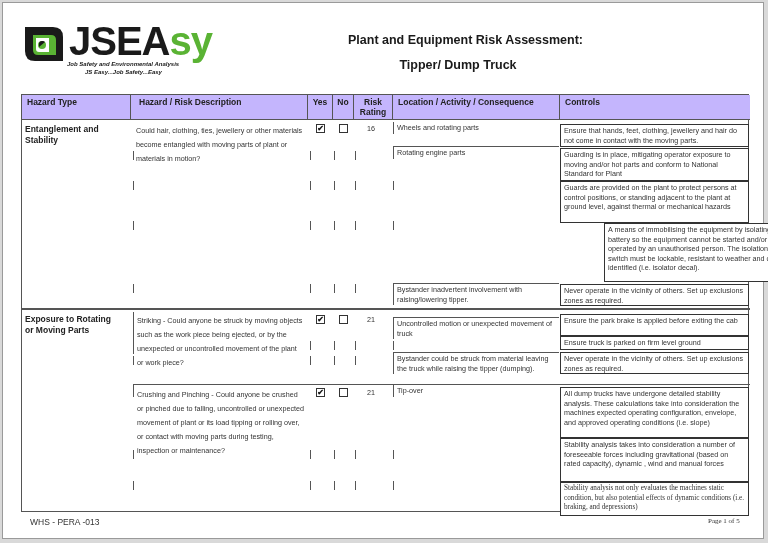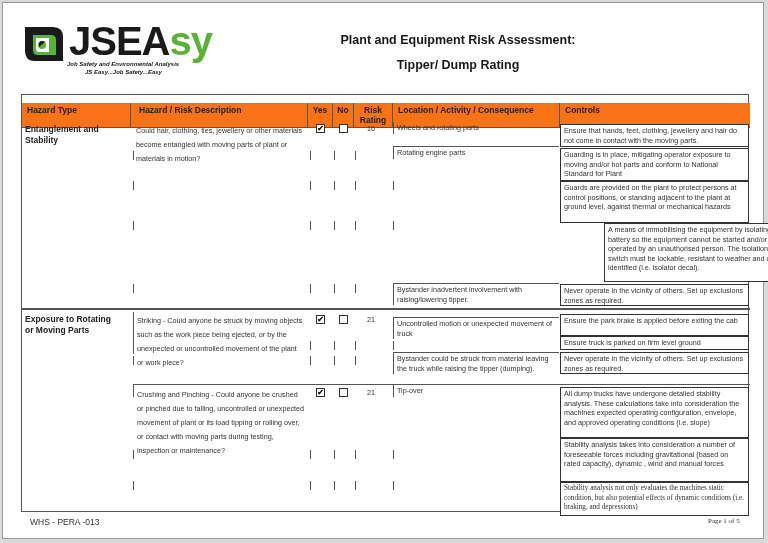--- a/index.html
+++ b/index.html
@@ -5,25 +5,25 @@
     * { box-sizing: border-box; margin: 0; padding: 0; }
     body { width: 768px; height: 543px; background: #d9d9d9; position: relative; overflow: hidden; font-family: "Liberation Sans", sans-serif; color: #222; }
     .page { position: absolute; left: 2px; top: 2px; width: 762px; height: 537px; background: #fff; border: 1px solid #9a9a9a; padding-left: 27px; }
     .logo { position: absolute; left: 18px; top: 20px; width: 200px; height: 62px; }
     .logo-mark { position: absolute; left: 2px; top: 2px; width: 42px; height: 38px; }
     .logo-text { position: absolute; left: 48px; top: -6px; font-family: "Liberation Sans", sans-serif; font-weight: 900; font-size: 40px; letter-spacing: -1px; line-height: 48px; }
     .logo-text .dark { color: #1a1a1a; }
     .logo-text .green { color: #5ab334; }
     .logo-tag1 { position: absolute; left: 46px; top: 38px; font-size: 6px; font-style: italic; font-weight: bold; color: #222; white-space: nowrap; }
     .logo-tag2 { position: absolute; left: 64px; top: 46px; font-size: 6px; font-style: italic; font-weight: bold; color: #222; white-space: nowrap; }
-    .doc-title { position: absolute; left: 330px; top: 30px; width: 250px; text-align: center; font-family: "Liberation Sans", sans-serif; font-weight: bold; font-size: 12.5px; color: #1a1a1a; }
+    .doc-title { position: absolute; left: 330px; top: 30px; width: 250px; text-align: right; font-family: "Liberation Sans", sans-serif; font-weight: bold; font-size: 12.5px; color: #1a1a1a; }
     .doc-subtitle { position: absolute; left: 330px; top: 55px; width: 250px; text-align: center; font-weight: bold; font-size: 12.5px; color: #1a1a1a; }
 
     .table-frame { position: absolute; left: 18px; top: 91px; width: 728px; height: 418px; border: 1px solid #555; }
-    .hdr { position: absolute; top: 8px; height: 25px; background: #f97316; border-right: 1px solid #555; border-bottom: 1px solid #555; font-size: 8.5px; font-weight: bold; padding: 2px 5px; color: #222; }
+    .hdr { position: absolute; top: 0; height: 25px; background: #c4b5fd; border-right: 1px solid #555; border-bottom: 1px solid #555; font-size: 8.5px; font-weight: bold; padding: 2px 5px; color: #222; }
     .cell-text { position: absolute; font-size: 7.2px; line-height: 14px; color: #333; }
     .hazard-type { position: absolute; font-size: 8.5px; font-weight: bold; line-height: 11px; color: #222; }
     .tick { position: absolute; width: 1px; height: 9px; background: #555; }
     .cb { position: absolute; width: 9px; height: 9px; border: 1px solid #333; background: #fff; font-size: 8px; line-height: 7px; text-align: center; font-weight: bold; color: #111; }
     .rating { position: absolute; font-size: 7.2px; color: #333; width: 30px; text-align: center; }
     .ctrl { position: absolute; left: 538px; width: 189px; border: 1px solid #333; border-top-width: 1.5px; font-size: 7.2px; line-height: 9.6px; padding: 1px 3px; color: #333; background: #fff; }
     .loc { position: absolute; left: 371px; width: 166px; font-size: 7.2px; line-height: 9.6px; padding: 1px 3px; color: #333; border-left: 1px solid #555; border-top: 1px solid #555; }
     .hline { position: absolute; left: 0; height: 2px; background: #555; }
     .vline { position: absolute; top: 0; width: 1px; background: #555; }
     .footer-left { position: absolute; left: 20px; top: 514px; font-size: 8.5px; color: #333; margin-left: 7px; }
@@ -41,21 +41,21 @@
       <path d="M13 13 H26 V27 H16 Q13 27 13 24 Z" fill="#fff"></path>
       <circle cx="19" cy="20" r="4" fill="#5ab334"></circle>
       <path d="M16 18 A4 4 0 0 1 22 17 L16 22 Z" fill="#1a1a1a"></path>
     </svg>
     <div class="logo-text"><span class="dark">JSEA</span><span class="green">sy</span></div>
     <div class="logo-tag1">Job Safety and Environmental Analysis</div>
     <div class="logo-tag2">JS Easy...Job Safety...Easy</div>
   </div>
 
   <div class="doc-title">Plant and Equipment Risk Assessment:</div>
-  <div class="doc-subtitle">Tipper/ Dump Rating</div>
+  <div class="doc-subtitle">Tipper/ Dump Truck</div>
 
   <div class="table-frame">
 
     <div class="hdr" style="left:0;width:109px;">Hazard Type</div>
     <div class="hdr" style="left:109px;width:177px;padding-left:8px;">Hazard / Risk Description</div>
     <div class="hdr" style="left:286px;width:25px;text-align:center;padding:2px 0;">Yes</div>
     <div class="hdr" style="left:311px;width:21px;text-align:center;padding:2px 0;">No</div>
     <div class="hdr" style="left:332px;width:39px;text-align:center;padding:2px 0;line-height:10px;">
       <div>Risk</div>
       <div>Rating</div>

